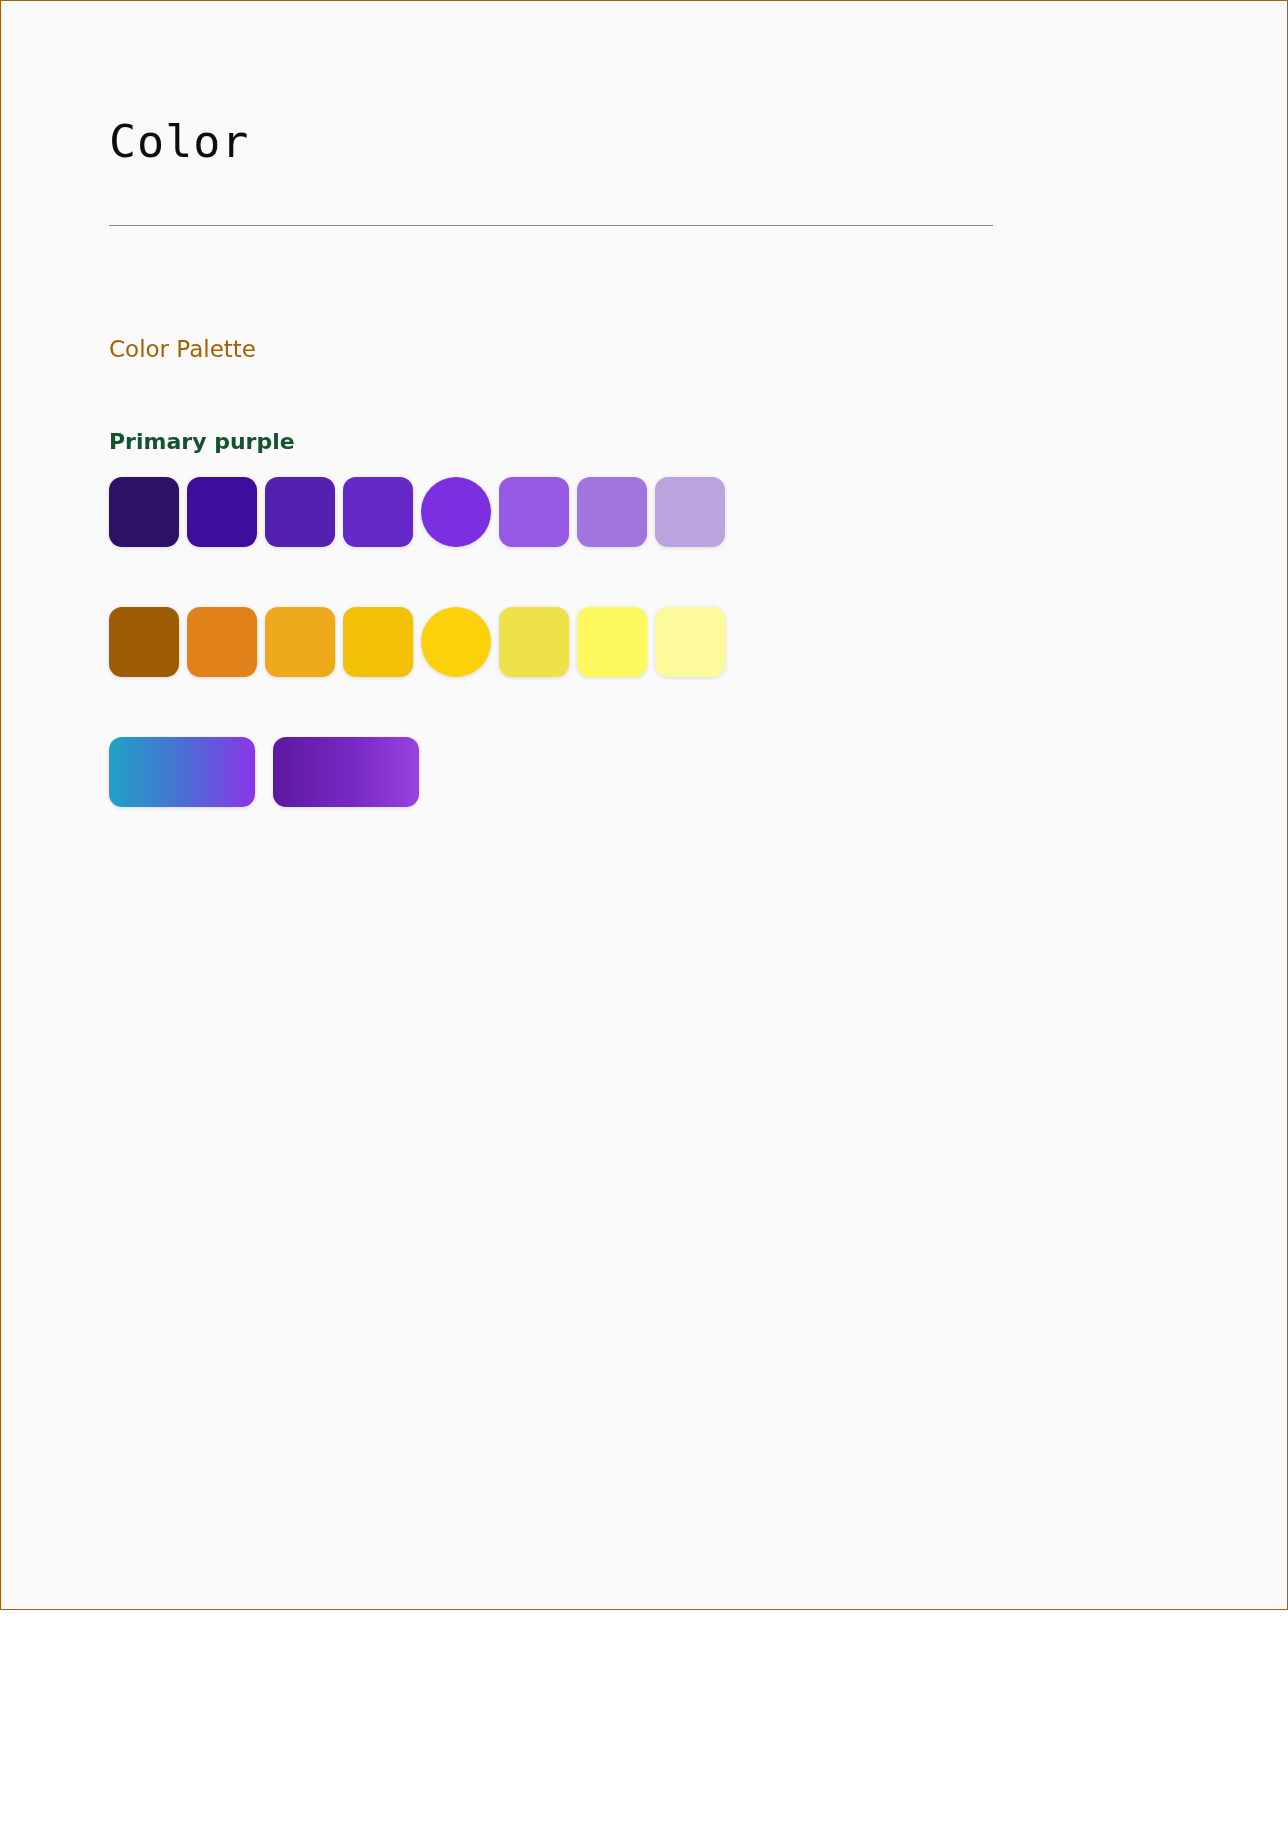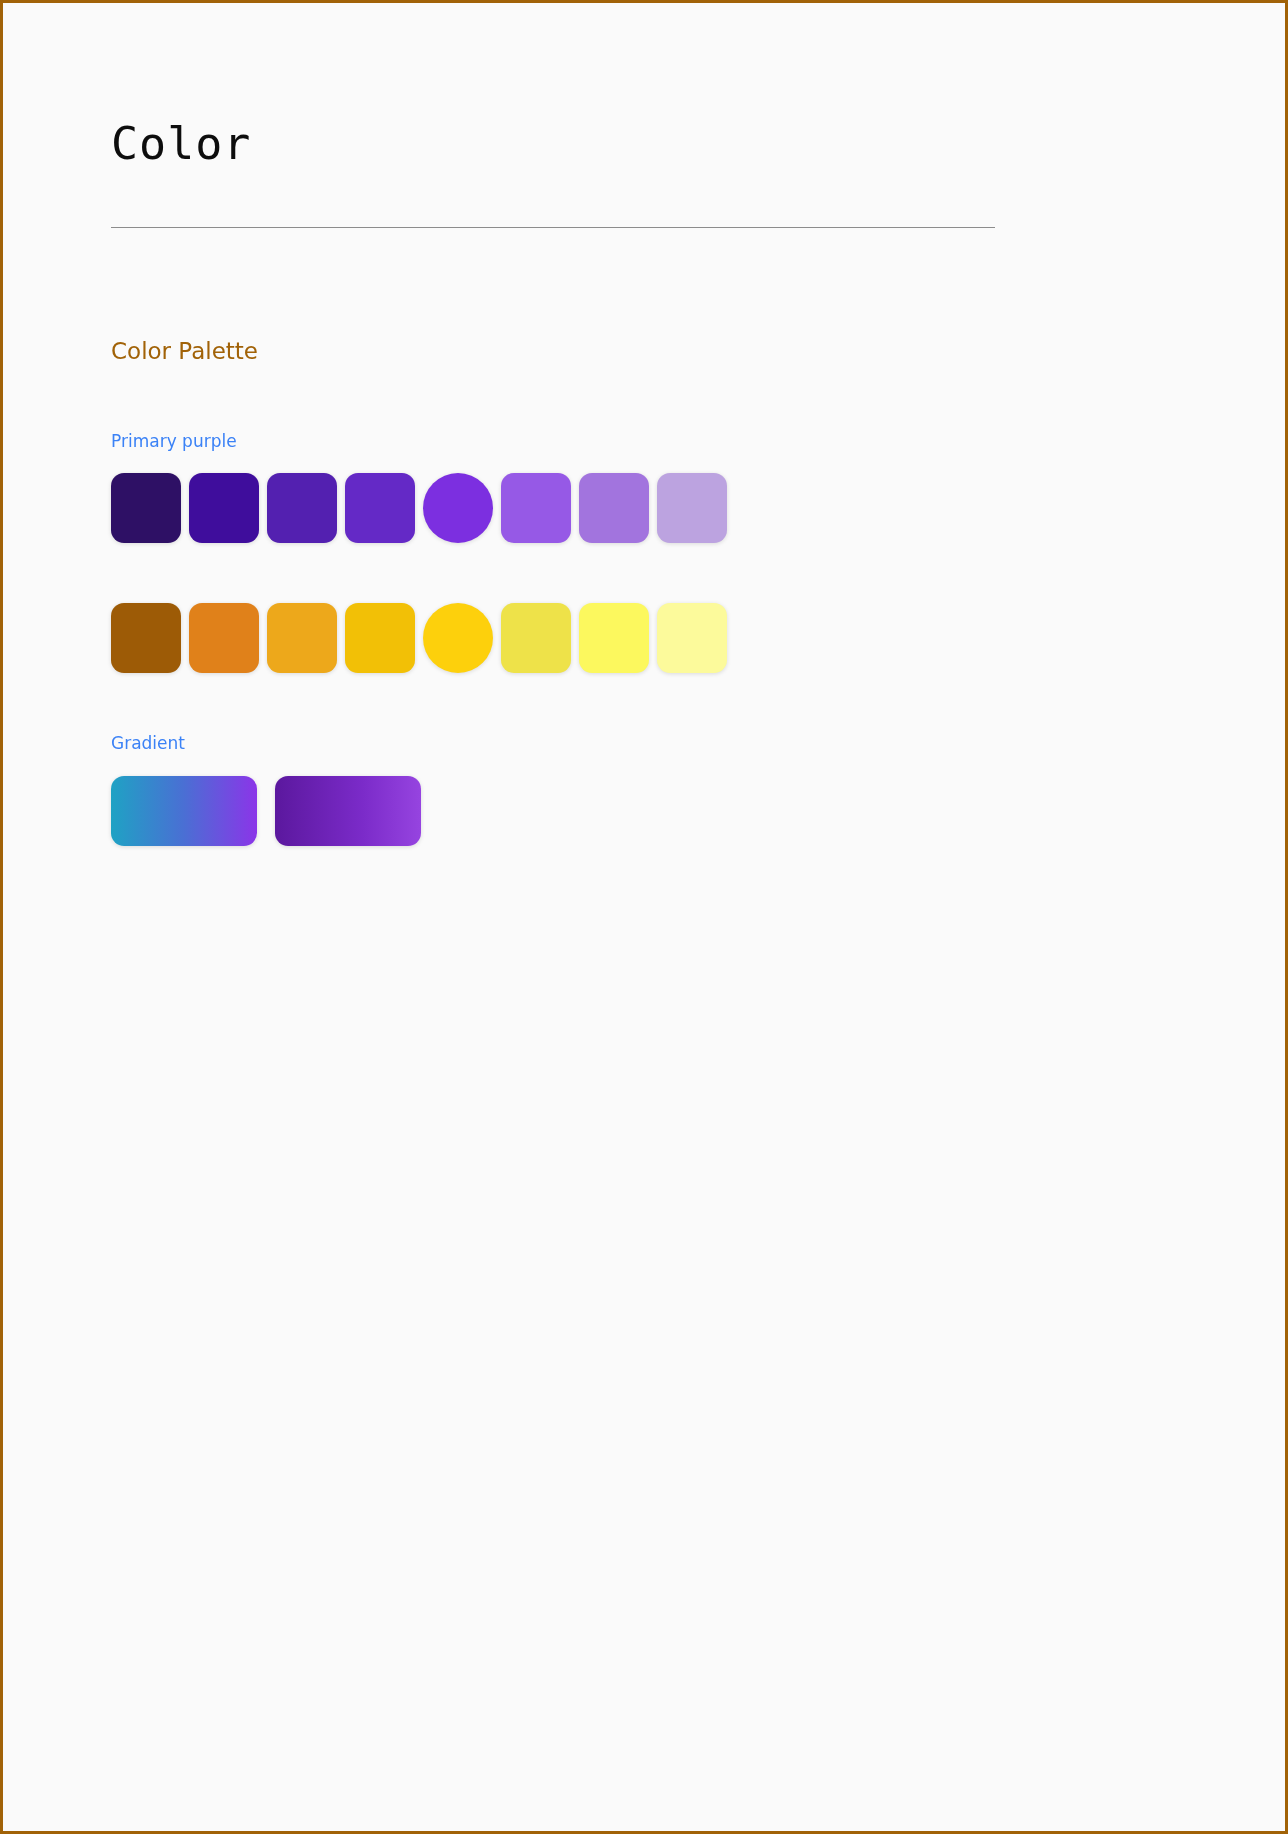--- a/index.html
+++ b/index.html
@@ -9,24 +9,24 @@
     background: #ffffff;
   }
   body {
     font-family: "DejaVu Sans", sans-serif;
     -webkit-font-smoothing: antialiased;
   }
 
   .page {
     position: relative;
     width: 1288px;
-    height: 1834px;
+    height: 1610px;
     box-sizing: border-box;
     background: #fafafa;
-    border: 3px solid #a16207;
+    border: 1px solid #a16207;
     overflow: hidden;
   }
 
   .content {
     position: absolute;
     left: 108px;
     top: 0;
     width: 1060px;
   }
 
@@ -60,23 +60,23 @@
     line-height: 1.2;
   }
 
   .swatch-group {
     margin-top: 60px;
   }
   .swatch-group.first { margin-top: 66px; }
 
   .group-label {
     font-family: "DejaVu Sans", sans-serif;
-    font-size: 17px;
-    font-weight: 400;
-    color: #3b82f6;
+    font-size: 22px;
+    font-weight: 700;
+    color: #14532d;
     line-height: 1.2;
     margin-bottom: 22px;
   }
 
   .swatch-row {
     display: flex;
     align-items: flex-start;
     gap: 0px;
   }
 
@@ -140,21 +140,20 @@
             <div class="swatch" title="#E0811A" style="background-color: rgb(224, 129, 26);"></div>
             <div class="swatch" title="#EDA81B" style="background-color: rgb(237, 168, 27);"></div>
             <div class="swatch" title="#F2C006" style="background-color: rgb(242, 192, 6);"></div>
             <div class="swatch circle" title="#FDD00C" style="background-color: rgb(253, 208, 12);"></div>
             <div class="swatch" title="#EEE249" style="background-color: rgb(238, 226, 73);"></div>
             <div class="swatch" title="#FCF85E" style="background-color: rgb(252, 248, 94);"></div>
             <div class="swatch" title="#FCFA9B" style="background-color: rgb(252, 250, 155);"></div>
           </div>
         </div>
         <div class="swatch-group">
-          <div class="group-label">Gradient</div>
           <div class="swatch-row">
             <div class="swatch gradient" title="linear-gradient(90deg, #1FA2C4 0%, #4A6FD4 50%, #8B35E8 100%)" style="background: linear-gradient(90deg, rgb(31, 162, 196) 0%, rgb(74, 111, 212) 50%, rgb(139, 53, 232) 100%);"></div>
             <div class="swatch gradient" title="linear-gradient(90deg, #5B189E 0%, #7B2BC9 60%, #9644E0 100%)" style="background: linear-gradient(90deg, rgb(91, 24, 158) 0%, rgb(123, 43, 201) 60%, rgb(150, 68, 224) 100%);"></div>
           </div>
         </div>
       </div>
 
   </div>
 </div>
 

